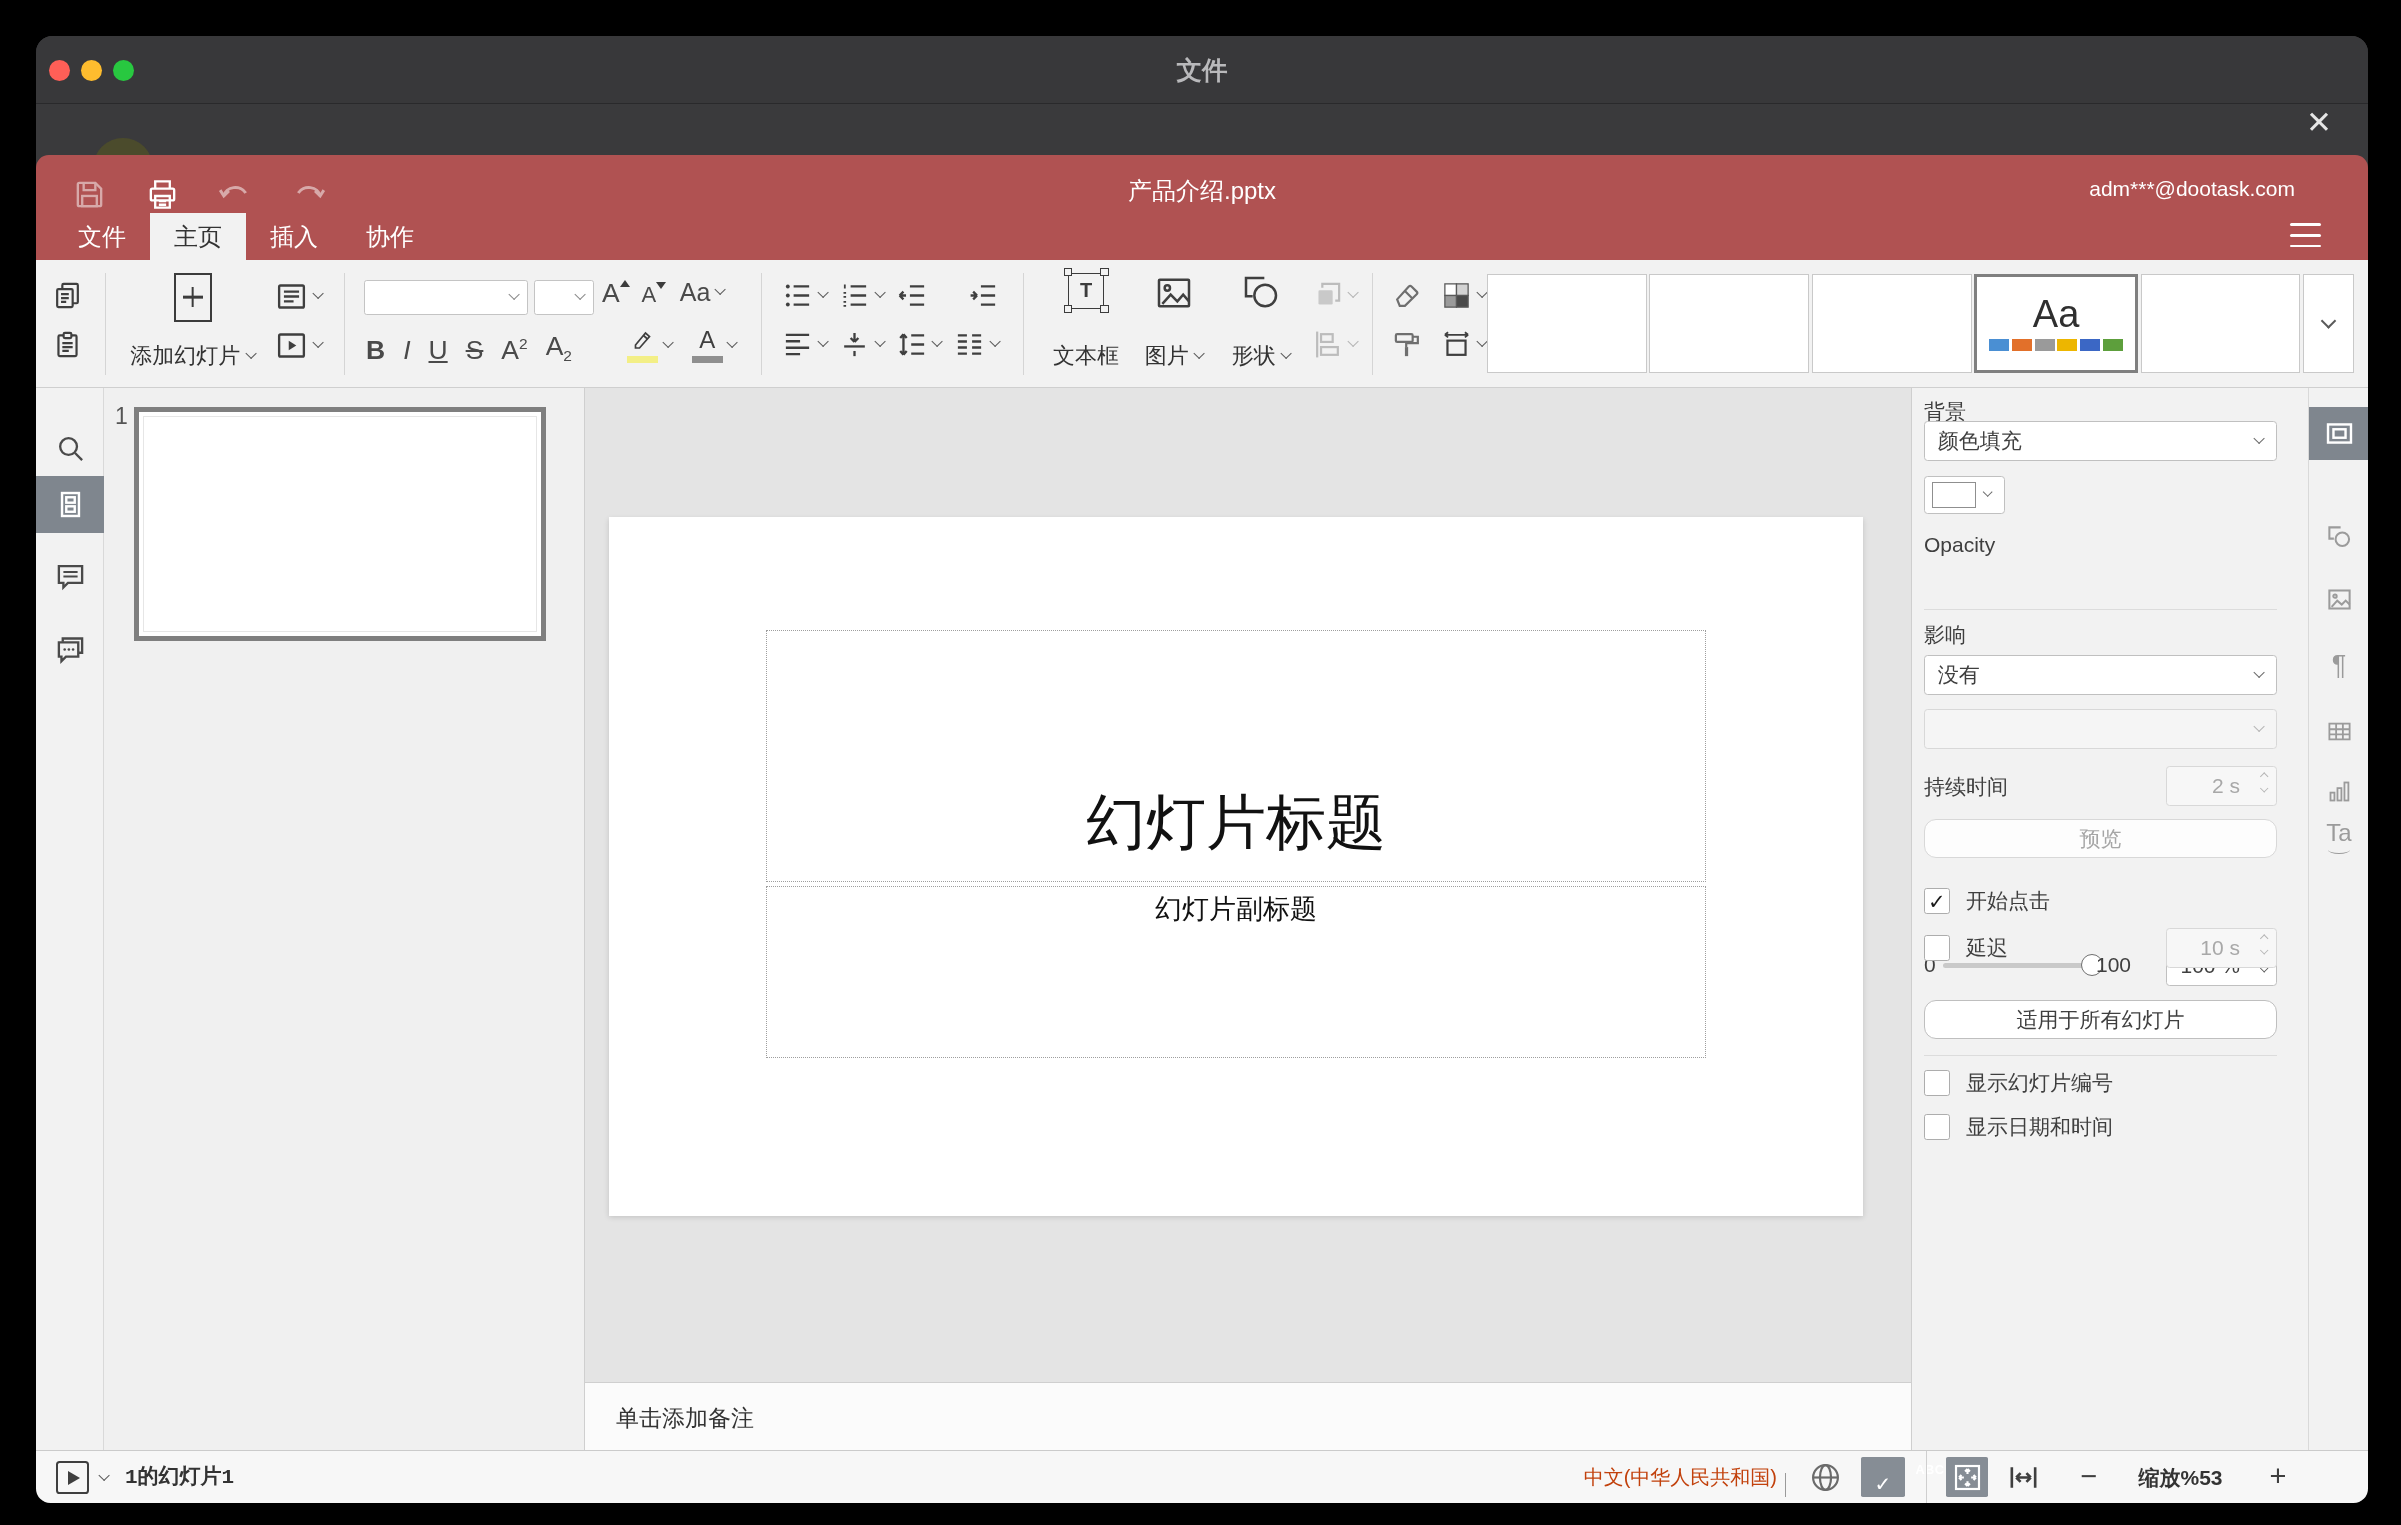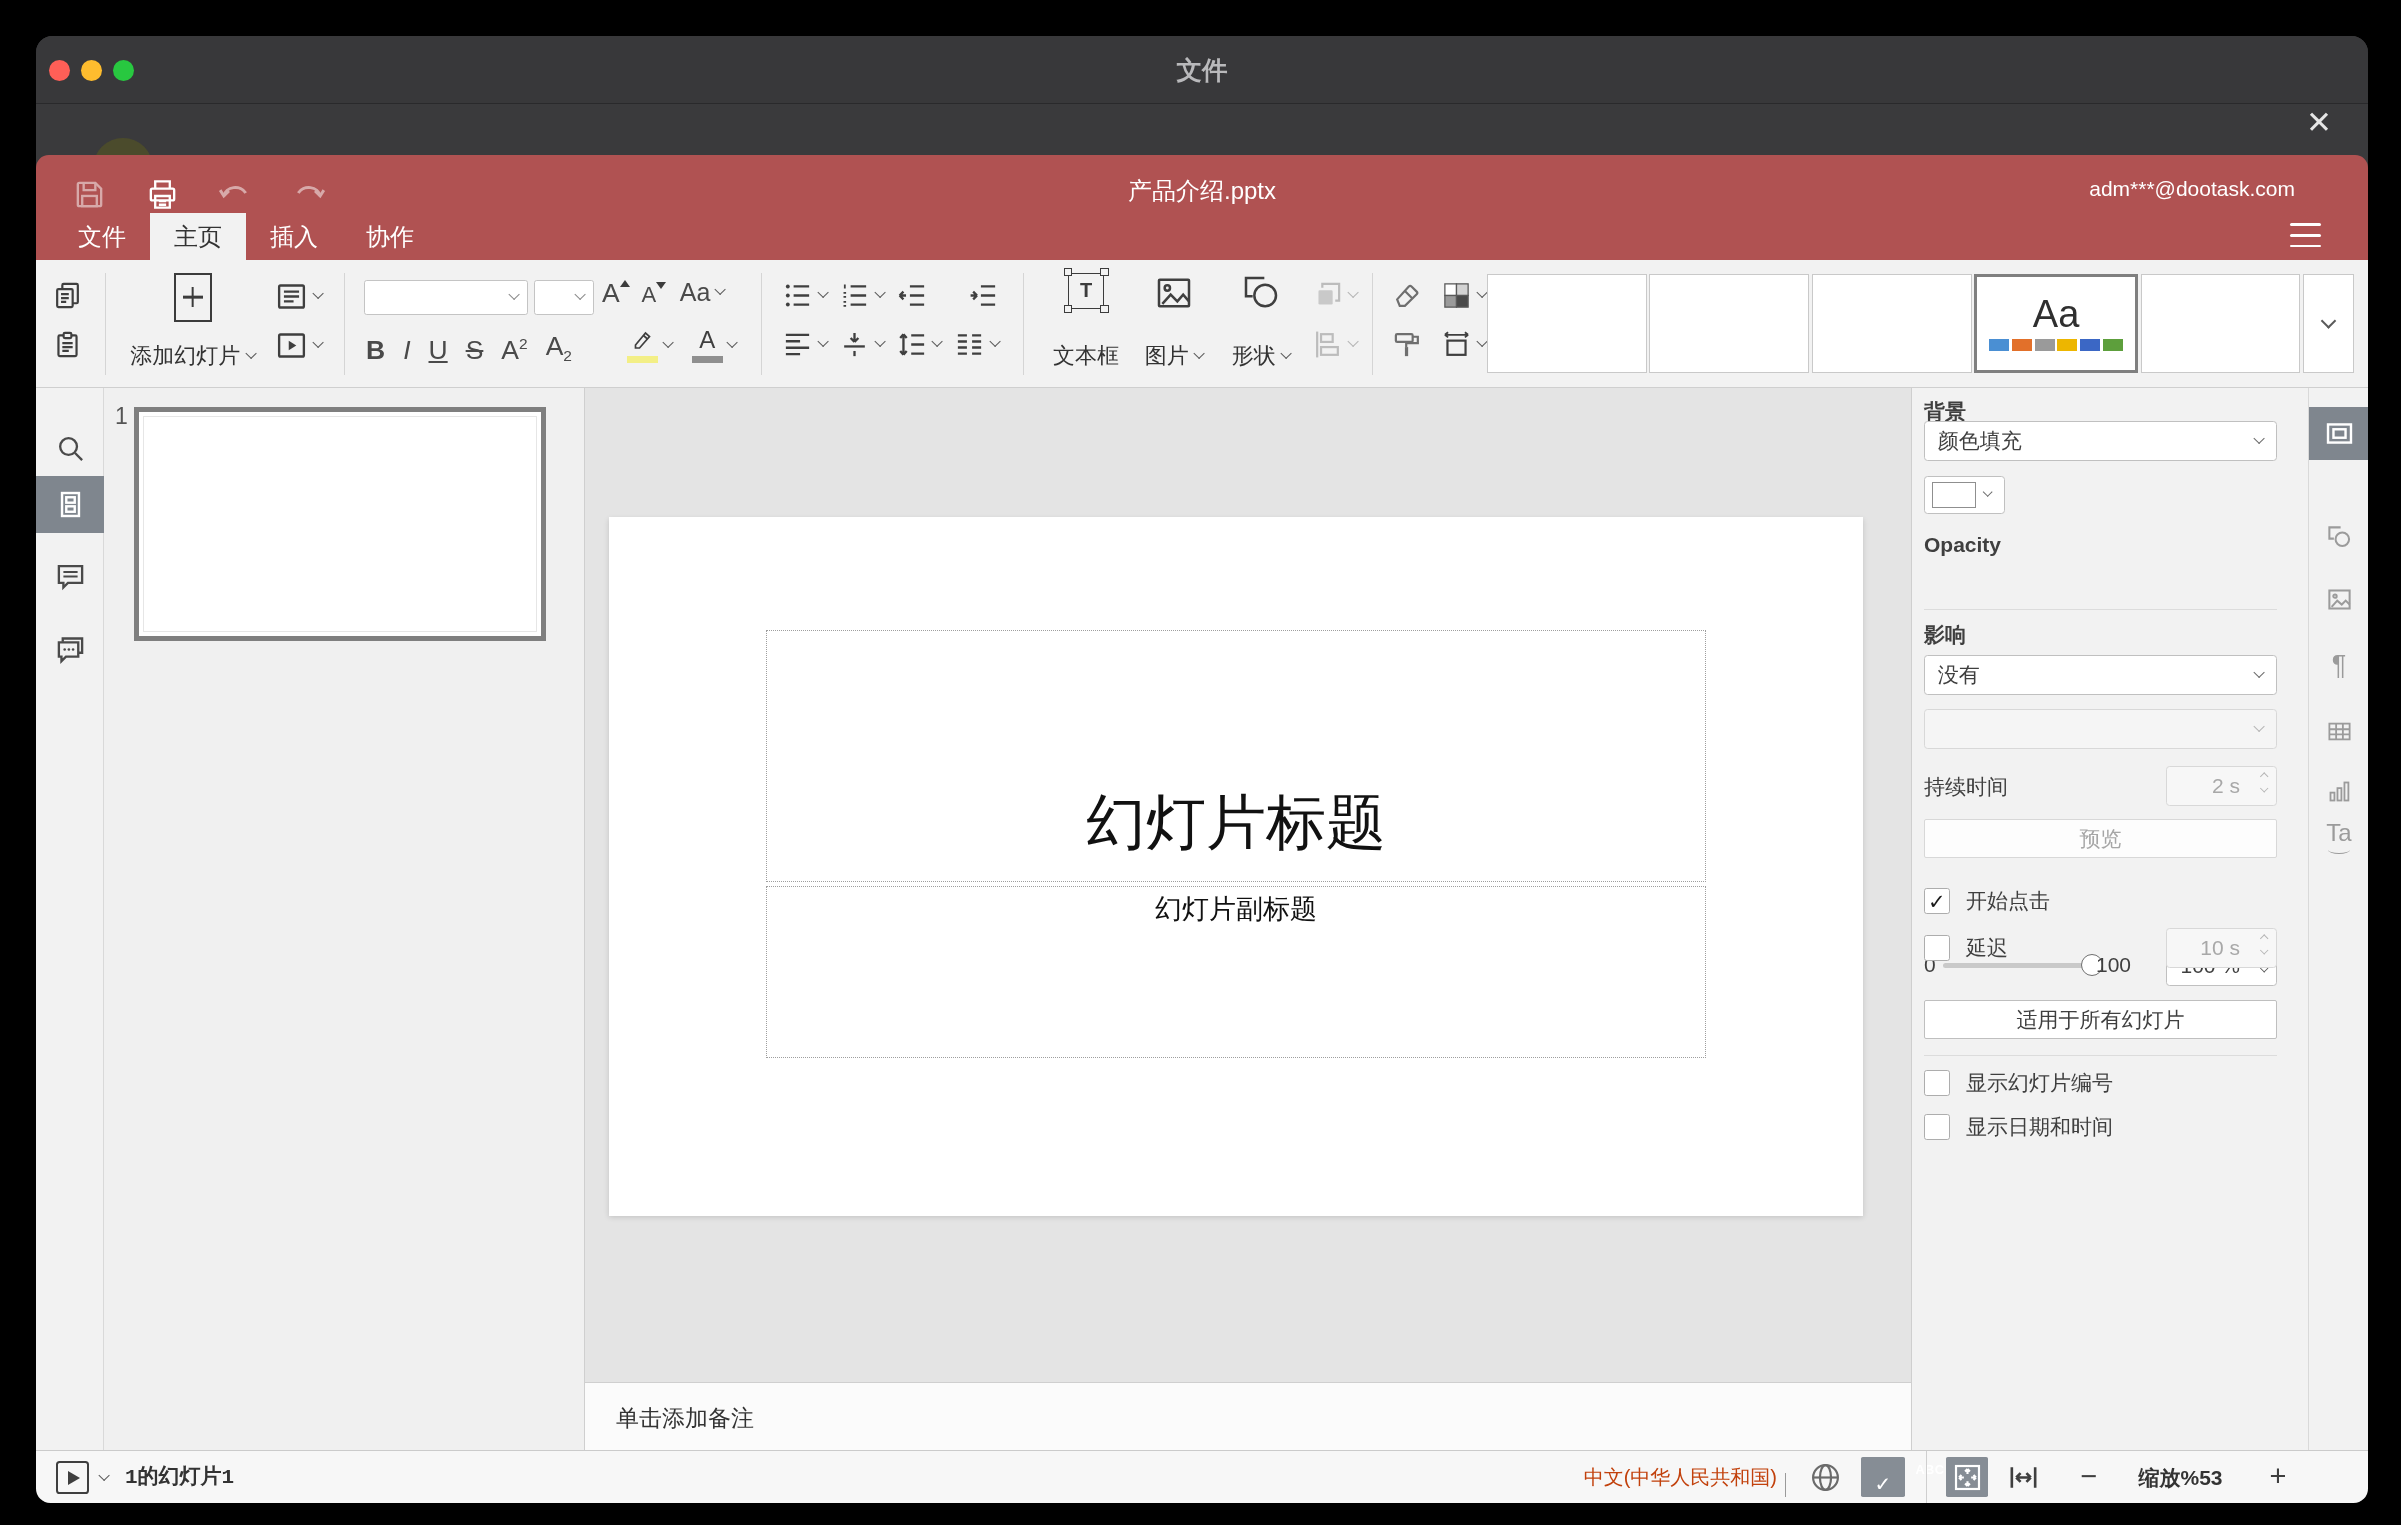--- a/index.html
+++ b/index.html
@@ -104,21 +104,21 @@
   .ph.subtitle { top:369px; height:172px; align-items:flex-start; padding-top:3.6px; }
   .ph.title span { font-size:60px; font-weight:500; color:#111; line-height:1.15; }
   .ph.subtitle span { font-size:27px; color:#111; }
   .notes { position:absolute; left:549px; top:995px; width:1326px; height:68px; background:#fbfbfb;
            border-top:0.9px solid #cfcfcf; }
   .notes span { position:absolute; left:31px; top:20px; font-size:23px; font-weight:500; color:#333; }
 
   
   .rpanel { position:absolute; left:1875px; top:0; width:397px; height:100%; background:#f2f2f2;
             border-left:0.9px solid #cfcfcf; font-size:21px; color:#3f3f3f; }
-  .rp-h { position:absolute; left:12px; font-weight:700; }
+  .rp-h { position:absolute; left:12px; font-weight:400; }
   .rp-sel { position:absolute; left:12px; width:353px; height:40px; background:#fff;
             border:0.9px solid #c0c0c0; border-radius:3.6px; display:flex; align-items:center;
             padding:0 36px 0 12.8px; }
   .rp-sel .chev { position:absolute; right:12.8px; border-color:#6a6a6a; }
   .rp-sel.dis { background:#f5f5f5; border-color:#d8d8d8; }
   .rp-sel.dis .chev { border-color:#b5b5b5; }
   .colorbtn { position:absolute; left:12px; width:81px; height:38px; background:#fff;
               border:0.9px solid #c0c0c0; border-radius:3.6px; display:flex; align-items:center; padding:0 7.3px; }
   .colorbtn .sw { width:44px; height:25.5px; background:#fff; border:0.9px solid #8f8f8f; }
   .colorbtn .chev { margin-left:8.2px; border-color:#6a6a6a; width:7.3px; height:7.3px; }
@@ -129,21 +129,21 @@
   .sl-thumb { position:absolute; left:138px; top:-9px; width:22px; height:22px; border-radius:50%;
               background:#fff; border:1.8px solid #6f6f6f; }
   .spin { position:absolute; width:111px; height:40px; background:#fff; border:0.9px solid #c0c0c0;
           border-radius:3.6px; display:flex; align-items:center; justify-content:flex-end;
           padding-right:36px; }
   .spin.dis { background:#f7f7f7; border-color:#d8d8d8; color:#a8a8a8; }
   .spin .arrows { position:absolute; right:8.2px; top:6.4px; display:flex; flex-direction:column; gap:8.2px; }
   .spin .arrows .chev { width:6.4px; height:6.4px; }
   .rp-div { position:absolute; left:12px; width:353px; height:0.9px; background:#dcdcdc; }
   .rp-btn { position:absolute; left:12px; width:353px; height:39px; background:#fff; border:0.9px solid #bfbfbf;
-            border-radius:2px; display:flex; align-items:center; justify-content:center; }
+            border-radius:12px; display:flex; align-items:center; justify-content:center; }
   .rp-btn.dis { border-color:#d8d8d8; color:#a6a6a6; background:#fdfdfd; }
   .cbrow { position:absolute; left:12px; display:flex; align-items:center; gap:16.4px; }
   .cb { width:25.5px; height:25.5px; background:#fff; border:0.9px solid #adadad; border-radius:2.7px;
         display:flex; align-items:center; justify-content:center; }
   .cb span { font-size:21px; font-weight:900; color:#1a1a1a; line-height:1; }
 
   
   .rightbar { position:absolute; left:2272px; top:0; width:60px; height:100%; background:#f2f2f2;
               border-left:0.9px solid #d9d9d9; }
   .rb-item { position:absolute; left:0; width:60px; height:53px; display:flex; align-items:center;

